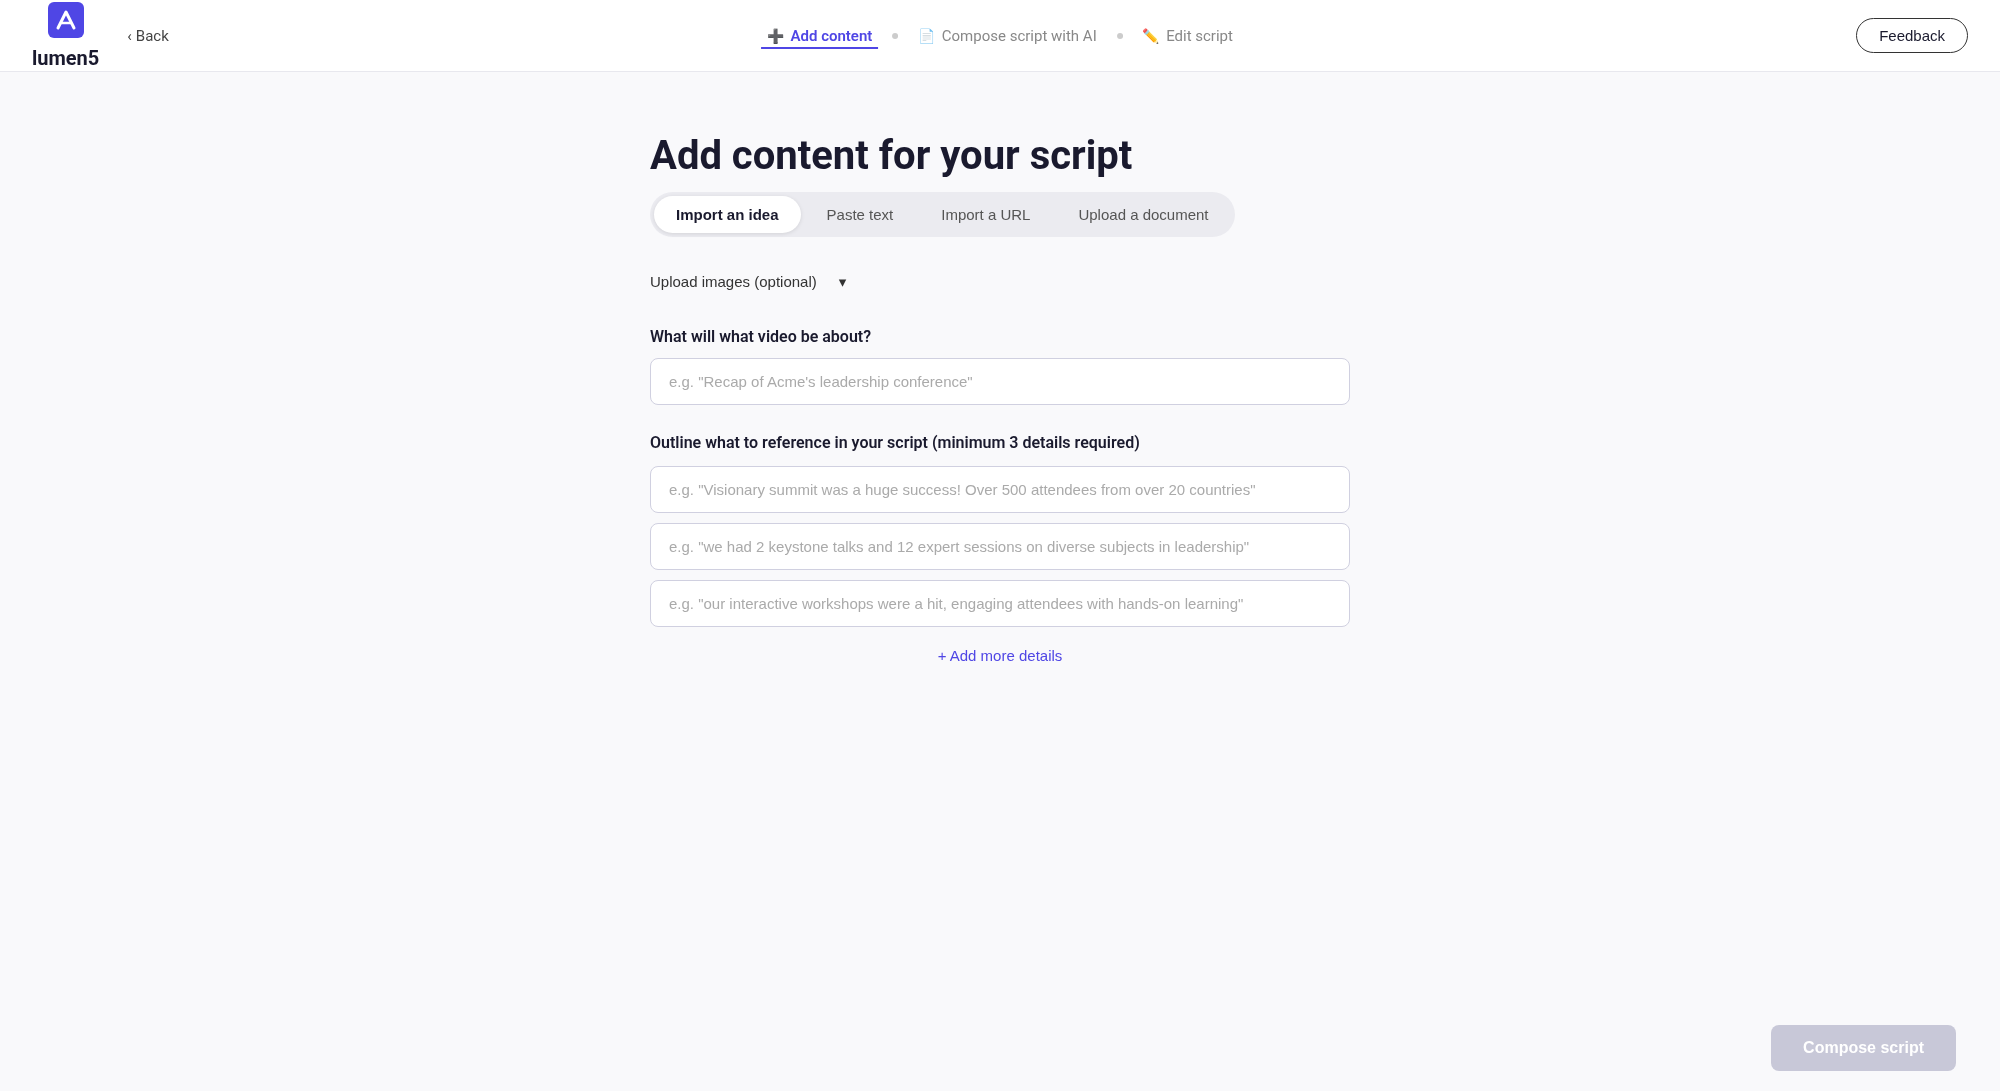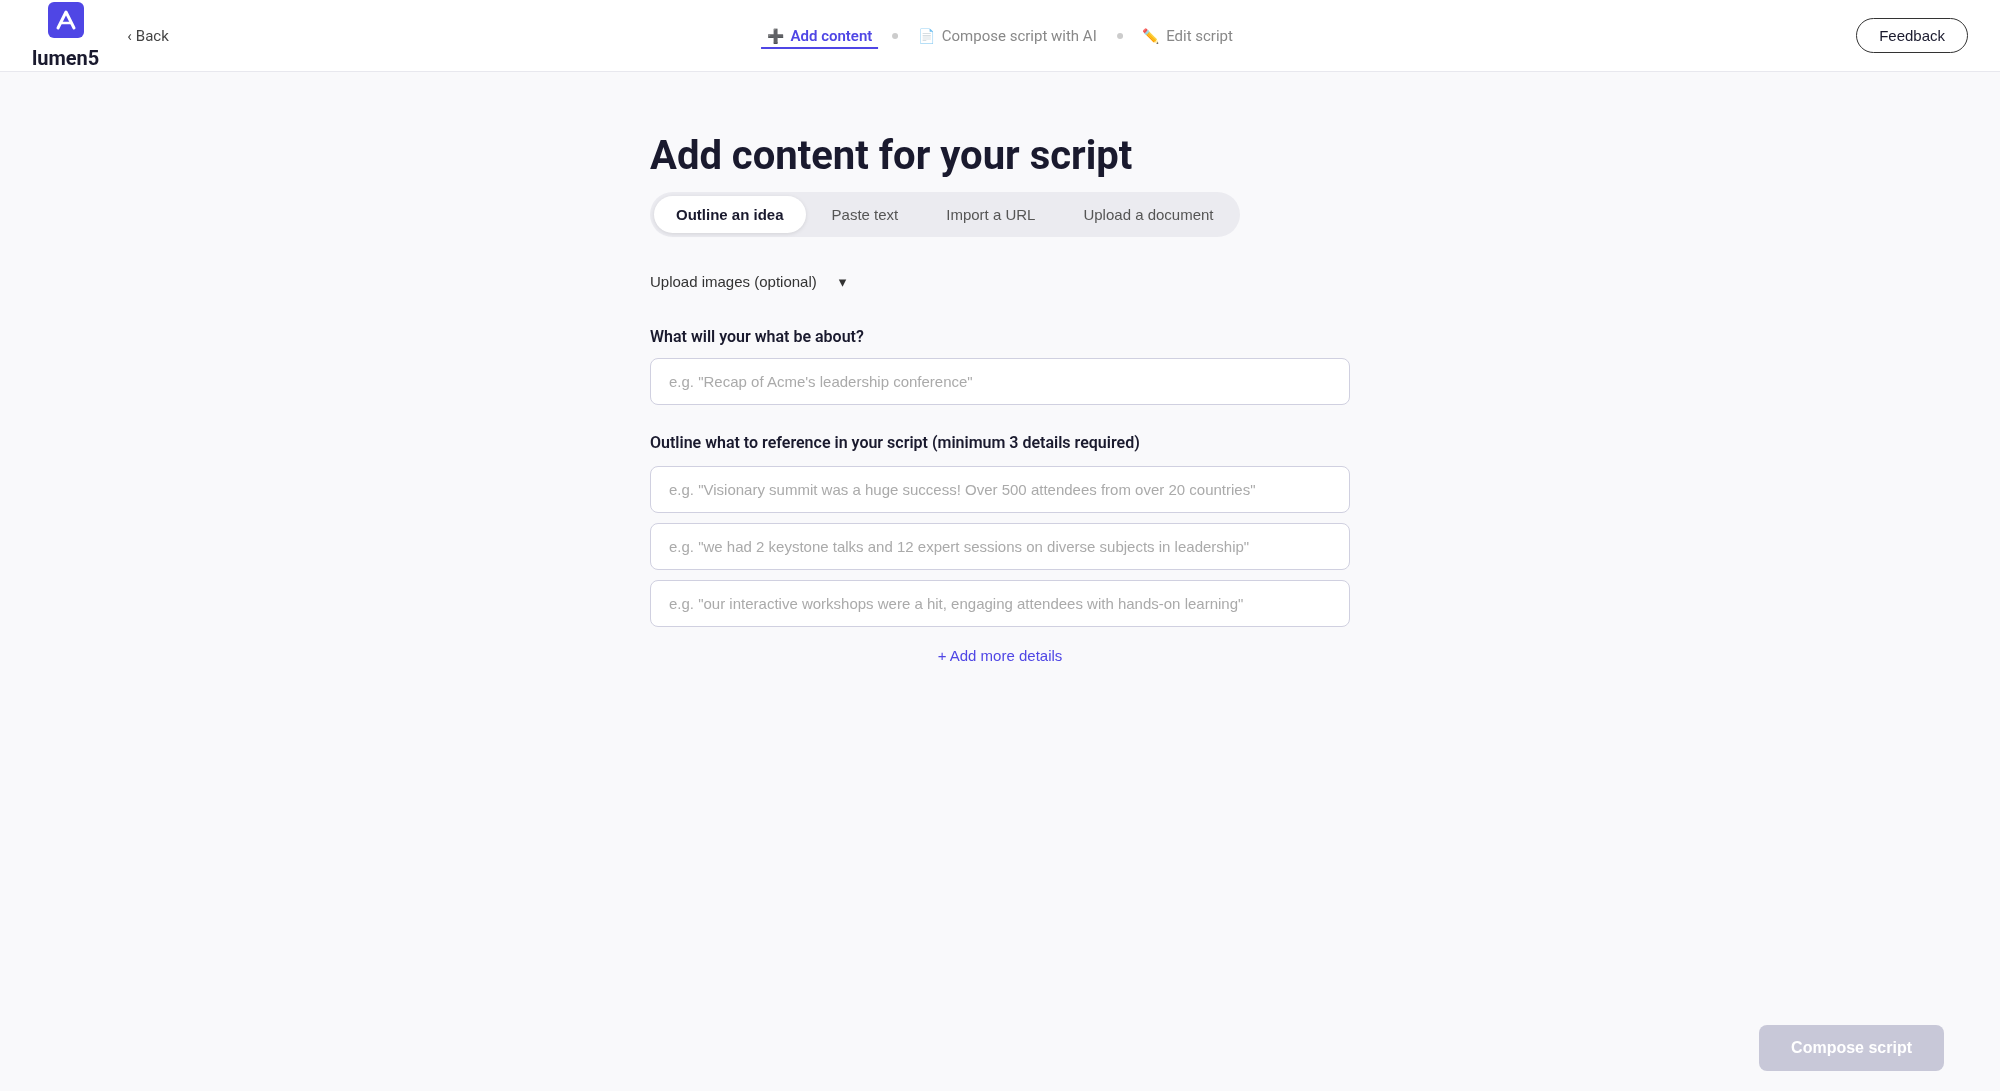--- a/index.html
+++ b/index.html
@@ -236,21 +236,21 @@
       cursor: pointer;
       padding: 12px;
       width: 100%;
       margin-top: 8px;
     }
 
     
     .bottom-bar {
       position: fixed;
       bottom: 0;
-      right: 16px;
+      right: 4px;
       padding: 20px 40px;
       display: flex;
       justify-content: flex-end;
     }
 
     .compose-btn {
       background: #c8c8d8;
       color: #fff;
       border: none;
       padding: 14px 32px;
@@ -296,35 +296,35 @@
     </div>
   </nav>
 
   <button class="feedback-btn">Feedback</button>
 </header>
 
 <main class="main-content">
   <h1 class="page-title">Add content for your script</h1>
 
   <div class="tab-group">
-    <button class="tab-btn active">Outline an idea</button>
+    <button class="tab-btn active">Import an idea</button>
     <button class="tab-btn">Paste text</button>
     <button class="tab-btn">Import a URL</button>
     <button class="tab-btn">Upload a document</button>
   </div>
 
   <div class="upload-section">
     <button class="upload-toggle">
       <span>Upload images (optional)</span>
       <span>▾</span>
     </button>
   </div>
 
   <div class="form-section">
-    <label class="field-label">What will your what be about?</label>
+    <label class="field-label">What will what video be about?</label>
     <input type="text" class="text-input" placeholder="e.g. &quot;Recap of Acme's leadership conference&quot;" style="">
   </div>
 
   <div class="outline-section">
     <label class="outline-label">Outline what to reference in your script (minimum 3 details required)</label>
     <div class="outline-inputs">
       <input type="text" class="text-input" placeholder="e.g. &quot;Visionary summit was a huge success! Over 500 attendees from over 20 countries&quot;" style="">
       <input type="text" class="text-input" placeholder="e.g. &quot;we had 2 keystone talks and 12 expert sessions on diverse subjects in leadership&quot;" style="">
       <input type="text" class="text-input" placeholder="e.g. &quot;our interactive workshops were a hit, engaging attendees with hands-on learning&quot;" style="">
     </div>

